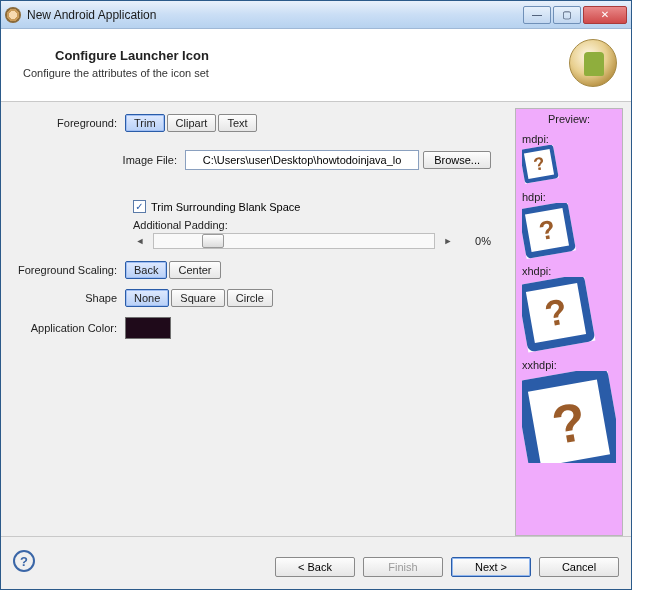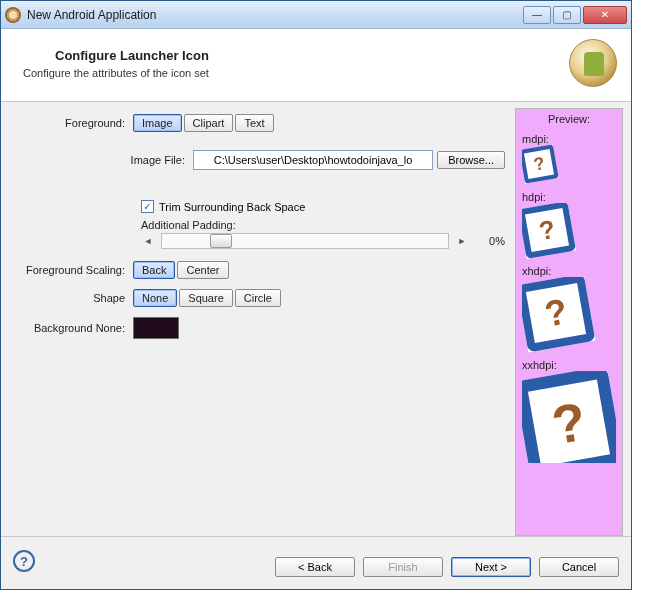--- a/index.html
+++ b/index.html
@@ -76,22 +76,22 @@
     position:relative;
     flex-shrink:0;
   }
   .banner-icon::after{
     content:"";position:absolute;left:14px;top:12px;width:20px;height:24px;
     background:#8fae3d;border-radius:4px 4px 2px 2px;
   }
   .content {
     flex:1;
     display:flex;
-    padding: 6px 8px 0 8px;
-    gap:6px;
+    padding: 6px 8px 0 0;
+    gap:20px;
     overflow:hidden;
   }
   .form {
     flex:1;
     padding: 6px 4px;
   }
   .row {
     display:flex;
     align-items:center;
     margin-bottom:10px;
@@ -213,40 +213,40 @@
     </div>
     <div class="banner-icon"></div>
   </div>
 
   <div class="content">
     <div class="form">
 
       <div class="row">
         <div class="label-col">Foreground:</div>
         <div class="ctrl-col toggle-group">
-          <div class="toggle-btn selected">Image</div>
+          <div class="toggle-btn selected">Trim</div>
           <div class="toggle-btn">Clipart</div>
           <div class="toggle-btn">Text</div>
         </div>
       </div>
 
       <div class="row" style="margin-top:18px;">
         <div class="label-col" style="width:180px;">Image File:</div>
         <div class="ctrl-col">
           <input class="text-input" style="flex: 1 1 0%;" value="C:\Users\user\Desktop\howtodoinjava_lo">
           <div class="btn">Browse...</div>
         </div>
       </div>
 
       <div style="height:20px;"></div>
 
       <div class="padding-block">
         <div class="checkbox-row">
           <div class="checkbox">✓</div>
-          <div>Trim Surrounding Back Space</div>
+          <div>Trim Surrounding Blank Space</div>
         </div>
         <div class="pad-label" style="margin-top:6px;">Additional Padding:</div>
         <div class="slider-row">
           <div class="slider-arrow">◄</div>
           <div class="slider">
             <div class="slider-thumb"></div>
           </div>
           <div class="slider-arrow">►</div>
           <div class="pad-pct">0%</div>
         </div>
@@ -265,21 +265,21 @@
       <div class="row">
         <div class="label-col">Shape</div>
         <div class="ctrl-col toggle-group">
           <div class="toggle-btn selected">None</div>
           <div class="toggle-btn">Square</div>
           <div class="toggle-btn">Circle</div>
         </div>
       </div>
 
       <div class="row">
-        <div class="label-col">Background None:</div>
+        <div class="label-col">Application Color:</div>
         <div class="ctrl-col">
           <div class="color-swatch"></div>
         </div>
       </div>
 
     </div>
 
     <div class="preview">
       <div class="preview-title">Preview:</div>
 

